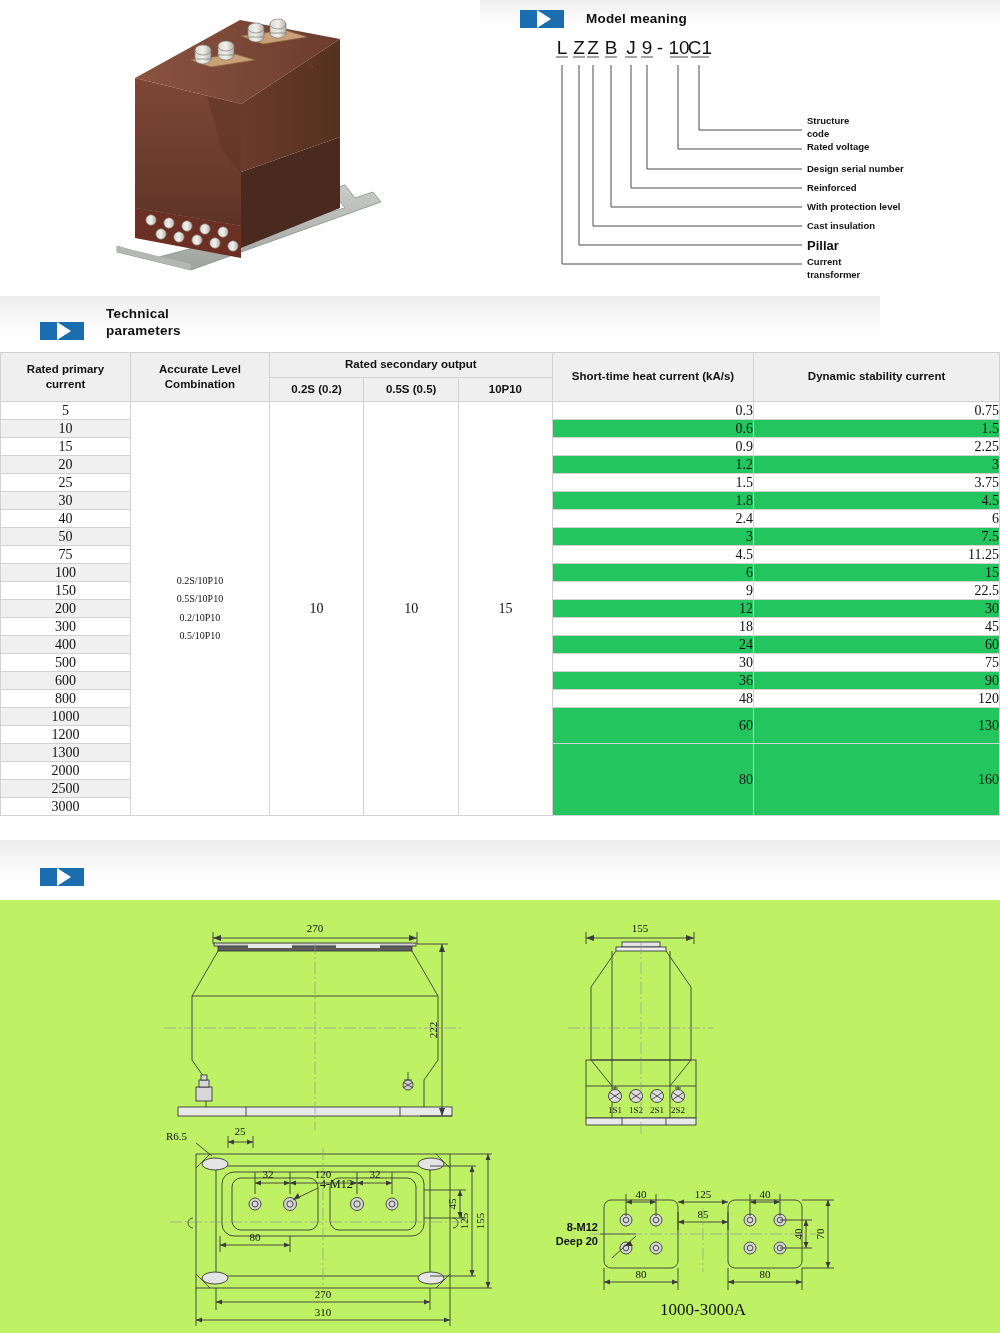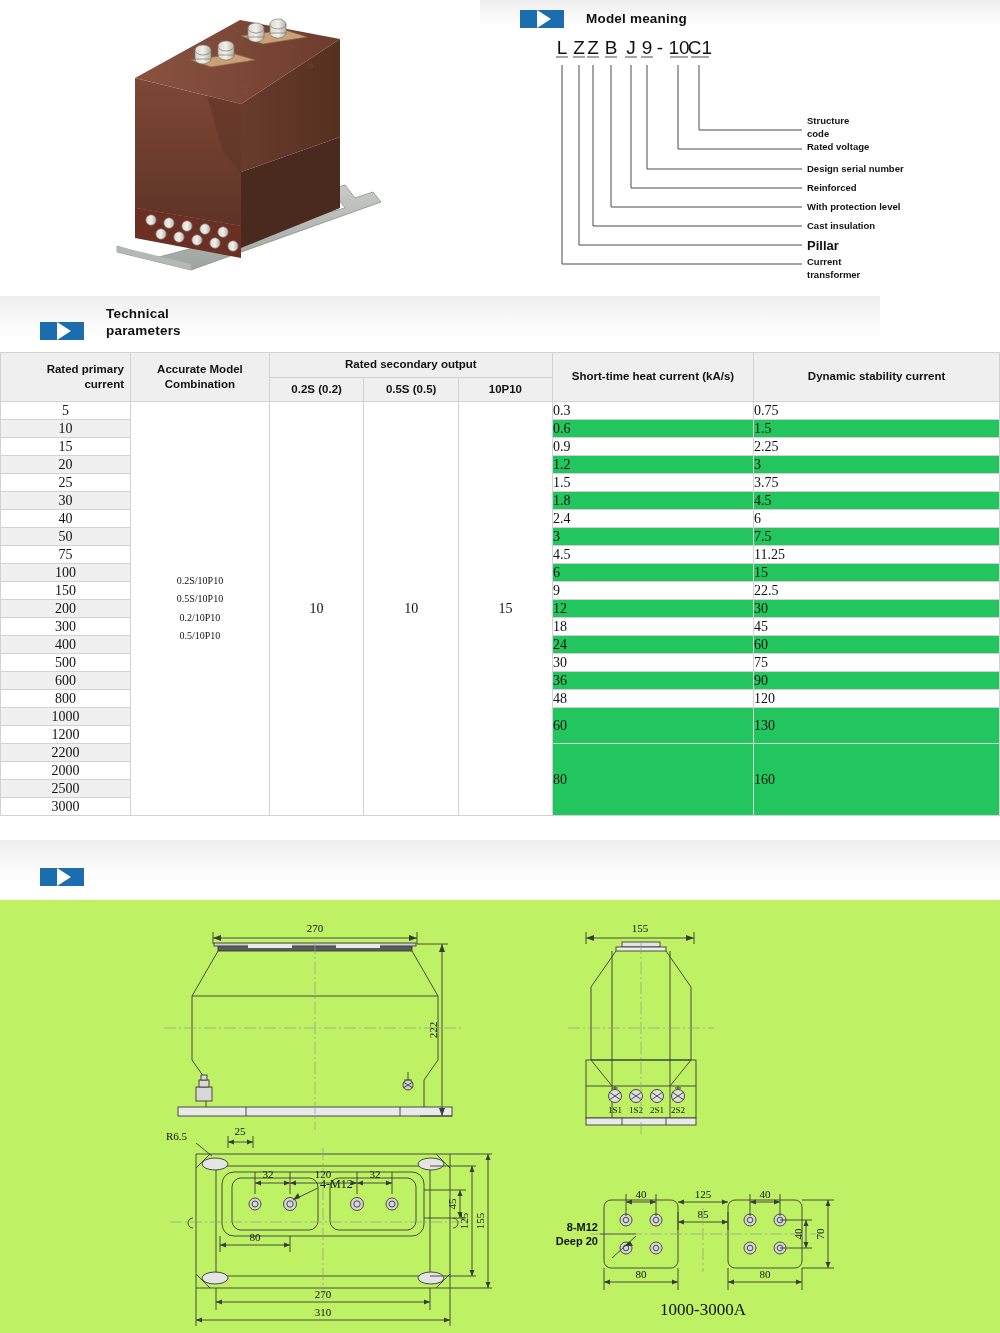--- a/index.html
+++ b/index.html
@@ -26,21 +26,21 @@
   .model-wrap svg{display:block;}
 
   
   table.spec{position:absolute;left:0;top:352px;width:1000px;border-collapse:collapse;font-size:13px;}
   table.spec th,table.spec td{border:1px solid #d2d2d2;padding:0;}
   table.spec th{background:#efefef;font-size:11.5px;font-weight:bold;text-align:center;padding:4px 6px;line-height:1.35;}
   th.th-left{text-align:left;padding-left:9px;}
   th.big{font-size:14px;}
   td.num{text-align:center;font-size:14px;height:17px;line-height:17px;font-family:"Liberation Serif",serif;}
   tr.alt td.num{background:#f0f0f0;}
-  td.merge{text-align:left;font-size:14px;font-family:"Liberation Serif",serif;vertical-align:middle;}
+  td.merge{text-align:right;font-size:14px;font-family:"Liberation Serif",serif;vertical-align:middle;}
   td.acc{text-align:center;font-size:10px;line-height:1.85;font-family:"Liberation Serif",serif;vertical-align:middle;}
   td.out{text-align:center;font-size:14px;font-family:"Liberation Serif",serif;vertical-align:middle;}
   td.shade{background:#22c55e;}
 
   
   .draw-panel{position:absolute;left:0;top:900px;width:1000px;height:433px;background:#bef264;}
   .draw-panel svg{display:block;}
 </style>
 </head>
 <body>
@@ -197,22 +197,22 @@
     <div>
       <span>Technical</span>
       <span>parameters</span>
     </div>
   </div>
 </div>
 
 <table class="spec">
   <thead>
     <tr>
-      <th class="th-left" rowspan="2" style="width:128px;text-align:right;">Rated primary current</th>
-      <th class="th-left" rowspan="2" style="width:134px;">Accurate Model Combination</th>
+      <th class="th-left" rowspan="2" style="width:128px;">Rated primary current</th>
+      <th class="th-left" rowspan="2" style="width:134px;">Accurate Level Combination</th>
       <th class="big" colspan="3" style="width:268px;">Rated secondary output</th>
       <th rowspan="2" style="width:210px;">Short-time heat current (kA/s)</th>
       <th rowspan="2" style="width:260px;">Dynamic stability current</th>
     </tr>
     <tr>
       <th style="width:90px;">0.2S (0.2)</th>
       <th style="width:90px;">0.5S (0.5)</th>
       <th style="width:88px;">10P10</th>
     </tr>
   </thead>
@@ -313,21 +313,21 @@
       </tr>
       <tr class="alt">
         <td class="num">1000</td>
         <td class="merge shade" rowspan="2">60</td>
         <td class="merge shade" rowspan="2">130</td>
       </tr>
       <tr>
         <td class="num">1200</td>
       </tr>
       <tr class="alt">
-        <td class="num">2200</td>
+        <td class="num">1300</td>
         <td class="merge shade" rowspan="4">80</td>
         <td class="merge shade" rowspan="4">160</td>
       </tr>
       <tr>
         <td class="num">2000</td>
       </tr>
       <tr class="alt">
         <td class="num">2500</td>
       </tr>
       <tr>

